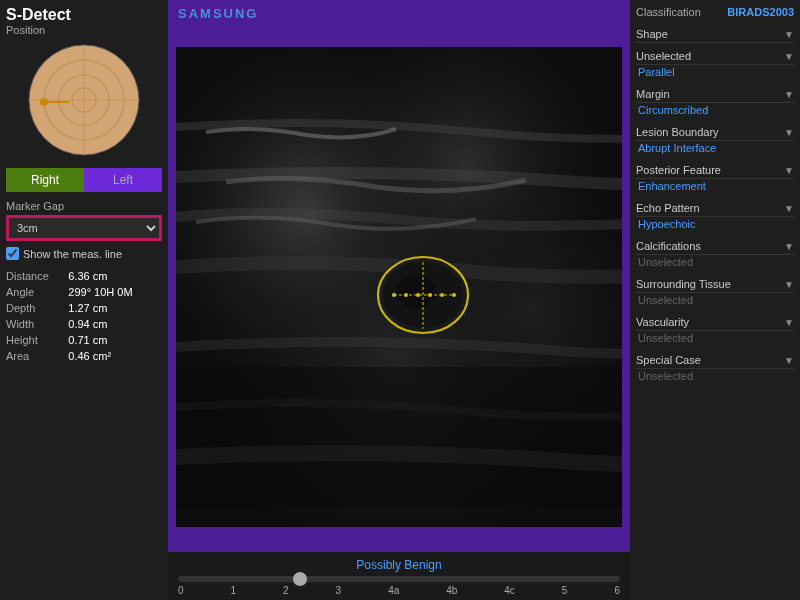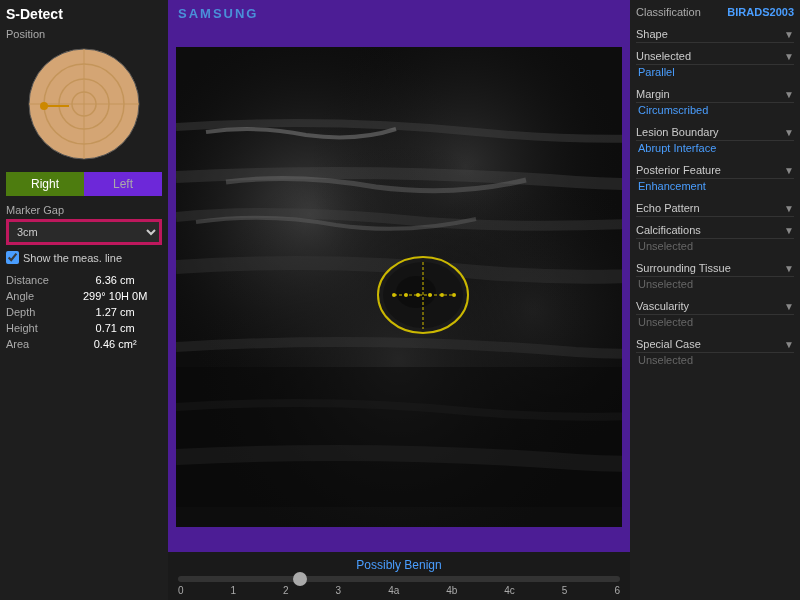--- a/index.html
+++ b/index.html
@@ -20,23 +20,22 @@
       width: 168px;
       background: #1e1e1e;
       display: flex;
       flex-direction: column;
       padding: 6px;
       flex-shrink: 0;
     }
 
     #title {
       color: #fff;
-      font-size: 14px;
+      font-size: 16px;
       font-weight: bold;
-      margin-bottom: 6px;
     }
 
     #position-label {
       color: #aaa;
       font-size: 11px;
       margin-bottom: 4px;
     }
 
     #position-circle-container {
       display: flex;
@@ -112,21 +111,21 @@
     .measurements-table td {
       padding: 2px 0;
       font-size: 11px;
     }
 
     .measurements-table td:first-child {
       color: #aaa;
     }
 
     .measurements-table td:last-child {
-      text-align: center;
+      text-align: left;
       color: #fff;
     }
 
     
     #center-panel {
       flex: 1;
       display: flex;
       flex-direction: column;
       background: #4c1d95;
       position: relative;
@@ -308,20 +307,24 @@
       <td>Distance</td>
       <td>6.36 cm</td>
     </tr>
     <tr>
       <td>Angle</td>
       <td>299° 10H 0M</td>
     </tr>
     <tr>
       <td>Depth</td>
       <td>1.27 cm</td>
+    </tr>
+    <tr>
+      <td>Width</td>
+      <td>0.94 cm</td>
     </tr>
     <tr>
       <td>Height</td>
       <td>0.71 cm</td>
     </tr>
     <tr>
       <td>Area</td>
       <td>0.46 cm²</td>
     </tr>
   </tbody>
@@ -456,20 +459,21 @@
           <span>Posterior Feature</span>
           <span class="dropdown-arrow">▼</span>
         </div>
         <div class="classify-value">Enhancement</div>
       </div>
       <div class="classify-item">
         <div class="classify-label">
           <span>Echo Pattern</span>
           <span class="dropdown-arrow">▼</span>
         </div>
+        <div class="classify-value">Hypoechoic</div>
       </div>
       <div class="classify-item">
         <div class="classify-label">
           <span>Calcifications</span>
           <span class="dropdown-arrow">▼</span>
         </div>
         <div class="classify-value unselected-value">Unselected</div>
       </div>
       <div class="classify-item">
         <div class="classify-label">

